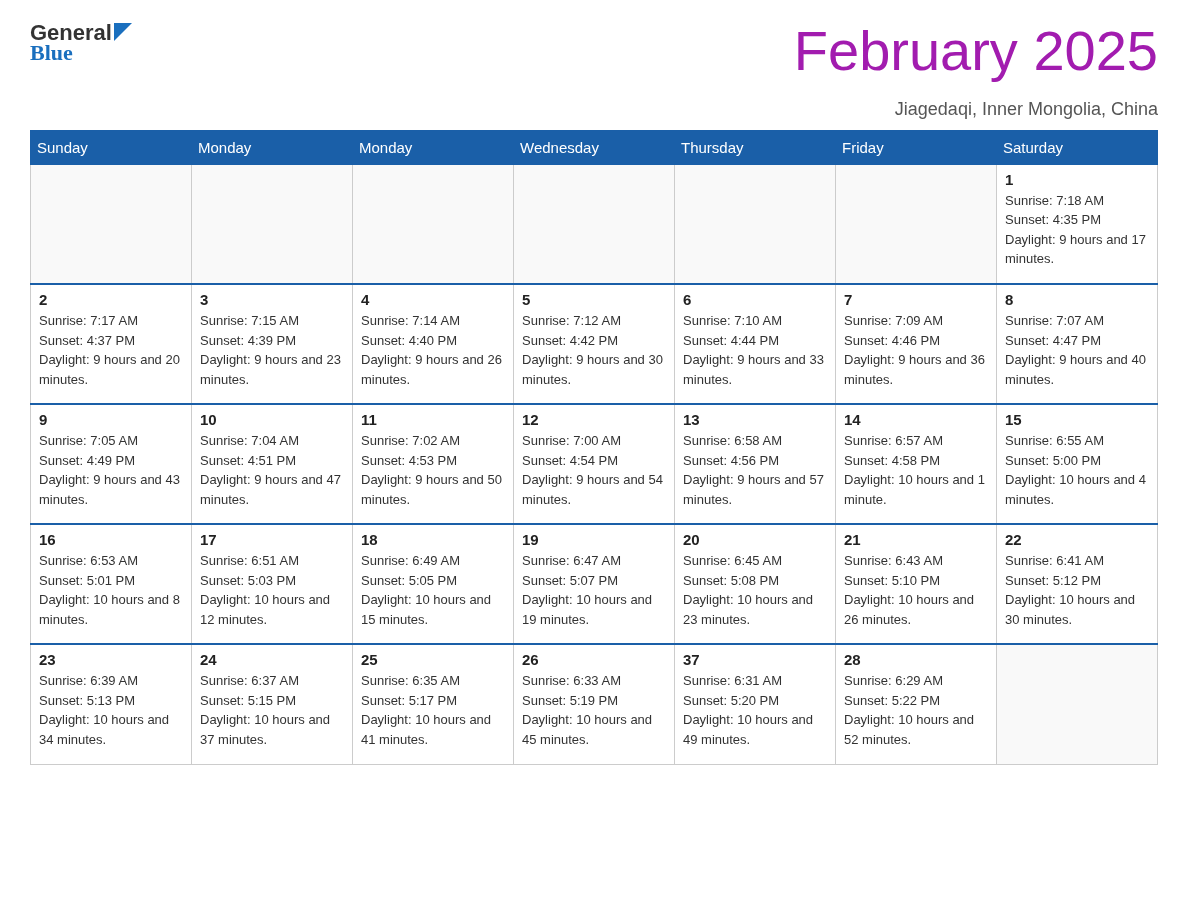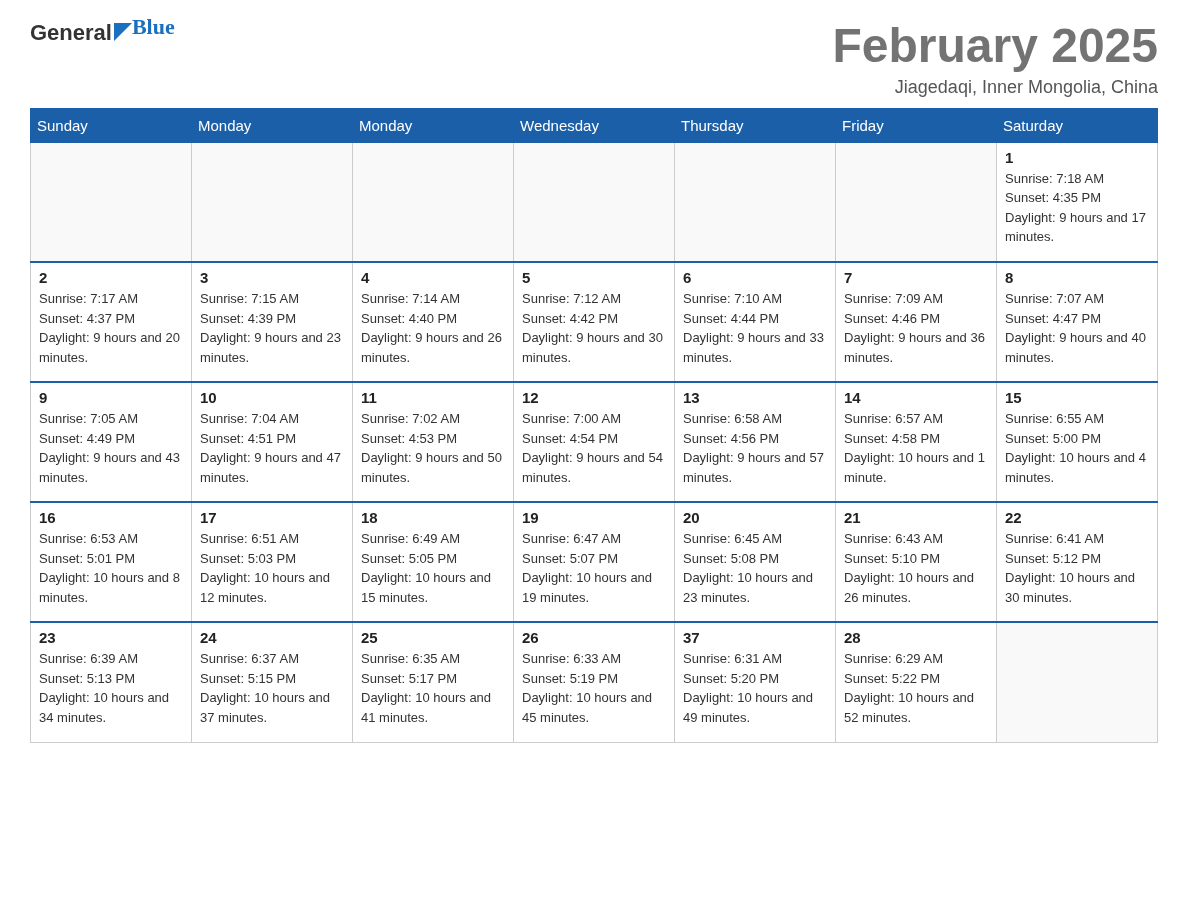--- a/index.html
+++ b/index.html
@@ -27,29 +27,29 @@
     }
     .logo-blue {
       color: #1a6fbe;
       font-size: 22px;
       font-weight: bold;
     }
     .title-section {
       text-align: right;
     }
     .month-title {
-      font-size: 48px;
-      font-weight: bold;
-      color: #737373;
+      font-size: 56px;
+      font-weight: normal;
+      color: #a21caf;
       line-height: 1.1;
     }
     .location {
       font-size: 18px;
       color: #555;
-      margin-top: 4px;
+      margin-top: 17px;
     }
     .calendar {
       width: 100%;
       border-collapse: collapse;
       margin-top: 10px;
     }
     .calendar th {
       background: #1a5fa8;
       color: #fff;
       padding: 8px 6px;
@@ -83,21 +83,21 @@
     }
     .row-divider td {
       border-top: 2px solid #1a5fa8;
     }
   </style>
 </head>
 <body>
 
 <div class="header">
   <div class="logo">
-    <div style="display:flex; align-items:flex-start;">
+    <div style="display:flex; flex-direction:column; align-items:flex-start;">
       <div style="display:flex; align-items:center;">
         <span class="logo-text">General</span>
         <div style="display:inline-block; margin-left:2px; margin-top:2px;">
           <svg width="18" height="18" viewBox="0 0 18 18">
             <polygon points="0,0 18,0 0,18" fill="#1a6fbe"></polygon>
           </svg>
         </div>
       </div>
       <span class="logo-blue" style="margin-top:-6px;font-family:Liberation Serif, serif;">Blue</span>
     </div>

